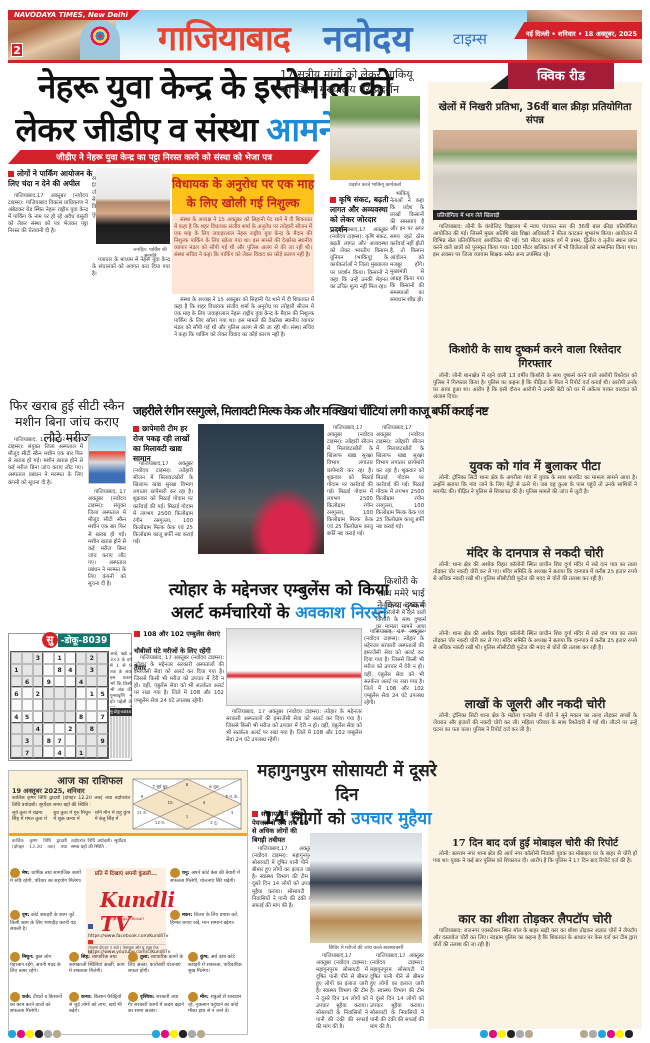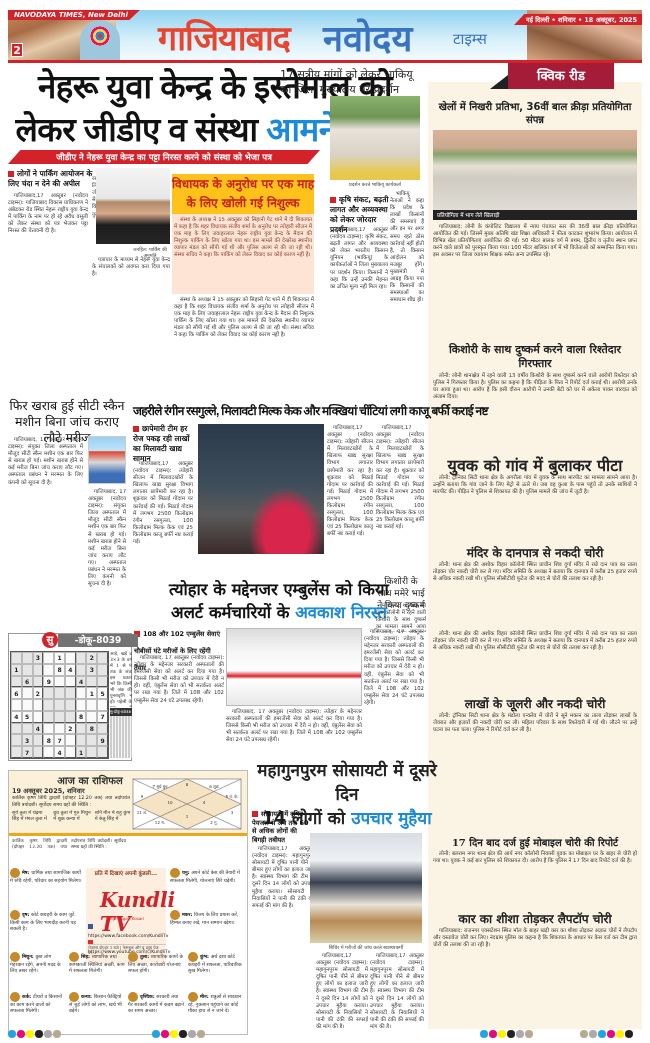--- a/index.html
+++ b/index.html
@@ -13,22 +13,22 @@
   .mast { left: 8px; top: 10px; width: 634px; height: 50px;
           background: linear-gradient(180deg, #8fd2f0 0%, #d9f0fa 60%, #f2fbff 100%); overflow: hidden; }
   .mast-left-img { left: 0; top: 0; width: 108px; height: 50px;
           background: linear-gradient(160deg,#c98a5c 0%,#a86b44 30%,#e6c9a8 55%,#7f5a3a 100%); }
   .mast-left-img2 { left: 72px; top: 10px; width: 40px; height: 40px; border-radius: 50% 50% 0 0;
           background: radial-gradient(circle at 50% 40%, #d33 0 6%, #2a8ad5 7% 14%, #f1d25a 15% 22%, #e15 23% 30%, #9ec6dc 31% 100%); }
   .mast-right-img { right: 0; top: 0; width: 115px; height: 50px;
           background: linear-gradient(200deg,#c47b5c 0%,#e1b59a 35%,#8c5b3e 65%,#d9a883 100%); }
   .edition-tag { left: 0; top: 0; background: #d3222a; color: #fff; font-size: 7px; font-weight: bold; font-style: italic;
           padding: 1px 12px 1px 6px; clip-path: polygon(0 0,100% 0,92% 100%,0 100%); }
-  .date-tag { right: 0; top: 4px; background: #d3222a; color: #fff; font-size: 6.5px; font-weight: bold;
-          padding: 1px 5px 1px 12px; clip-path: polygon(8% 0,100% 0,100% 100%,0 100%); }
+  .date-tag { right: 0; top: 12px; background: #d3222a; color: #fff; font-size: 6.5px; font-weight: bold;
+          padding: 7px 5px 1px 12px; clip-path: polygon(8% 0,100% 0,100% 100%,0 100%); }
   .page-num { left: 3px; top: 33px; width: 12px; height: 14px; background: #d3222a; color: #fff; font-size: 11px; font-weight: bold;
           text-align: center; line-height: 14px; border: 1px solid #fff; }
   .title-ghz { left: 150px; top: 4px; font-size: 34px; font-weight: bold; color: #e8452f; letter-spacing: -1px; font-family: "DejaVu Serif", serif; }
   .title-nav { left: 315px; top: 3px; font-size: 36px; font-weight: bold; color: #3a73c2; font-family: "DejaVu Serif", serif; }
   .title-times { left: 445px; top: 18px; font-size: 15px; color: #3a73c2; text-align: right; }
   .mast-rule { left: 8px; top: 60px; width: 634px; height: 3px; background: #d3222a; }
 
   
   .lead-h1 { left: 10px; top: 65px; width: 410px; font-size: 33px; font-weight: bold; line-height: 43px; color: #111; text-align: center;
              font-family: "Liberation Sans", sans-serif; letter-spacing: -0.5px; }
@@ -56,21 +56,21 @@
   .qr-h2 { font-size: 11px; font-weight: bold; text-align: center; line-height: 14px; color: #222; font-family: "DejaVu Serif", serif; }
 
   .ct-h { left: 8px; top: 398px; width: 118px; font-size: 12.5px; line-height: 16px; text-align: center; color: #111; }
   .food-h { left: 133px; top: 402px; width: 290px; font-size: 12px; font-weight: bold; color: #111; letter-spacing: -0.7px; font-family: "Liberation Sans", sans-serif; white-space: nowrap; }
 
   .amb-h { left: 134px; top: 578px; width: 290px; font-size: 16.5px; font-weight: bold; line-height: 23px; text-align: center; color: #111; }
   .amb-h .hl { color: #1b8ad8; }
 
   
   .sudoku-box { left: 8px; top: 633px; width: 124px; height: 128px; border: 1px solid #999; }
-  .sudoku-title-dark { left: 58px; top: 634px; width: 80px; height: 13px; background: #737373; color: #fff; font-size: 9px; font-weight: bold; line-height: 13px; text-align: center; }
+  .sudoku-title-dark { left: 58px; top: 634px; width: 52px; height: 13px; background: #0f766e; color: #fff; font-size: 9px; font-weight: bold; line-height: 13px; text-align: center; }
   .sudoku-grid { left: 10px; top: 651px; width: 99px; height: 108px; display: grid; grid-template-columns: repeat(9, 1fr); grid-template-rows: repeat(9, 1fr); border: 1px solid #555; }
   .sudoku-grid div { border: 0.5px solid #bbb; font-size: 6px; font-weight: bold; display: flex; align-items: center; justify-content: center; background: #eee; }
   .sudoku-grid div:nth-child(3n) { border-right: 1px solid #555; }
 
   
   .rashi-box { left: 8px; top: 770px; width: 240px; height: 265px; border: 1px solid #bbb; }
   .rashi-head { left: 9px; top: 771px; width: 238px; height: 62px; background: #fbf0d8; }
   .rashi-title { left: 35px; top: 773px; width: 110px; font-size: 10px; font-weight: bold; color: #333; text-align: center; }
   .rashi-date { left: 12px; top: 786px; font-size: 6.5px; font-weight: bold; color: #333; }
   .kundli-chart { left: 132px; top: 778px; width: 110px; height: 52px; }
@@ -152,21 +152,21 @@
 <div class="abs" style="left:433px;top:210px;width:204px;height:10px;background:#222;color:#fff;font-size:5.5px;line-height:10px;padding-left:4px;">प्रतियोगिता में भाग लेते खिलाड़ी</div>
 <div class="abs body-text" style="left:433px;top:223px;width:204px;height:118px;">
     <p>गाजियाबाद: लोनी के कंपोजिट विद्यालय में न्याय पंचायत स्तर की 36वीं बाल क्रीड़ा प्रतियोगिता आयोजित की गई। जिसमें मुख्य अतिथि खंड शिक्षा अधिकारी ने फीता काटकर शुभारंभ किया। आयोजन में विभिन्न खेल प्रतियोगिताएं आयोजित की गई। 50 मीटर बालक वर्ग में प्रथम, द्वितीय व तृतीय स्थान प्राप्त करने वाले छात्रों को पुरस्कृत किया गया। 100 मीटर बालिका वर्ग में भी विजेताओं को सम्मानित किया गया। इस अवसर पर जिला व्यायाम शिक्षक समेत अन्य उपस्थित रहे।</p>
   </div>
 
 <div class="abs qr-h2" style="left:432px;top:343px;width:206px;">किशोरी के साथ दुष्कर्म करने वाला रिश्तेदार गिरफ्तार</div>
 <div class="abs body-text" style="left:433px;top:372px;width:204px;height:86px;">
     <p>लोनी: लोनी थानाक्षेत्र में रहने वाली 13 वर्षीय किशोरी के साथ दुष्कर्म करने वाले आरोपी रिश्तेदार को पुलिस ने गिरफ्तार किया है। पुलिस का कहना है कि पीड़िता के पिता ने रिपोर्ट दर्ज कराई थी। आरोपी उनके घर आया हुआ था। आरोप है कि इसी दौरान आरोपी ने उनकी बेटी को घर में अकेला पाकर वारदात को अंजाम दिया।</p>
   </div>
 
-<div class="abs qr-h2" style="left:432px;top:459px;width:206px;font-size:16px;">युवक को गांव में बुलाकर पीटा</div>
+<div class="abs qr-h2" style="left:432px;top:459px;width:206px;font-size:12px;">युवक को गांव में बुलाकर पीटा</div>
 <div class="abs body-text" style="left:433px;top:474px;width:204px;height:70px;">
     <p>लोनी: ट्रॉनिका सिटी थाना क्षेत्र के अगरौला गांव में युवक के साथ मारपीट का मामला सामने आया है। उन्होंने बताया कि गांव जाने के लिए मेट्रो से उतरे थे। जब वह कुआ के पास पहुंचे तो उनके साथियों ने मारपीट की। पीड़ित ने पुलिस से शिकायत की है। पुलिस मामले की जांच में जुटी है।</p>
   </div>
 
 <div class="abs qr-h2" style="left:432px;top:546px;width:206px;font-size:12px;">मंदिर के दानपात्र से नकदी चोरी</div>
 <div class="abs body-text" style="left:433px;top:561px;width:204px;height:66px;">
     <p>लोनी: थाना क्षेत्र की अशोक विहार कॉलोनी स्थित प्राचीन शिव दुर्गा मंदिर में रखे दान पात्र का ताला तोड़कर चोर नकदी चोरी कर ले गए। मंदिर समिति के अध्यक्ष ने बताया कि दानपात्र में करीब 25 हजार रुपये से अधिक नकदी रखी थी। पुलिस सीसीटीवी फुटेज की मदद से चोरों की तलाश कर रही है।</p>
   </div>
 
 <div class="abs" style="left:428px;top:629px;width:214px;height:400px;background:#fbf3e3;"></div>

